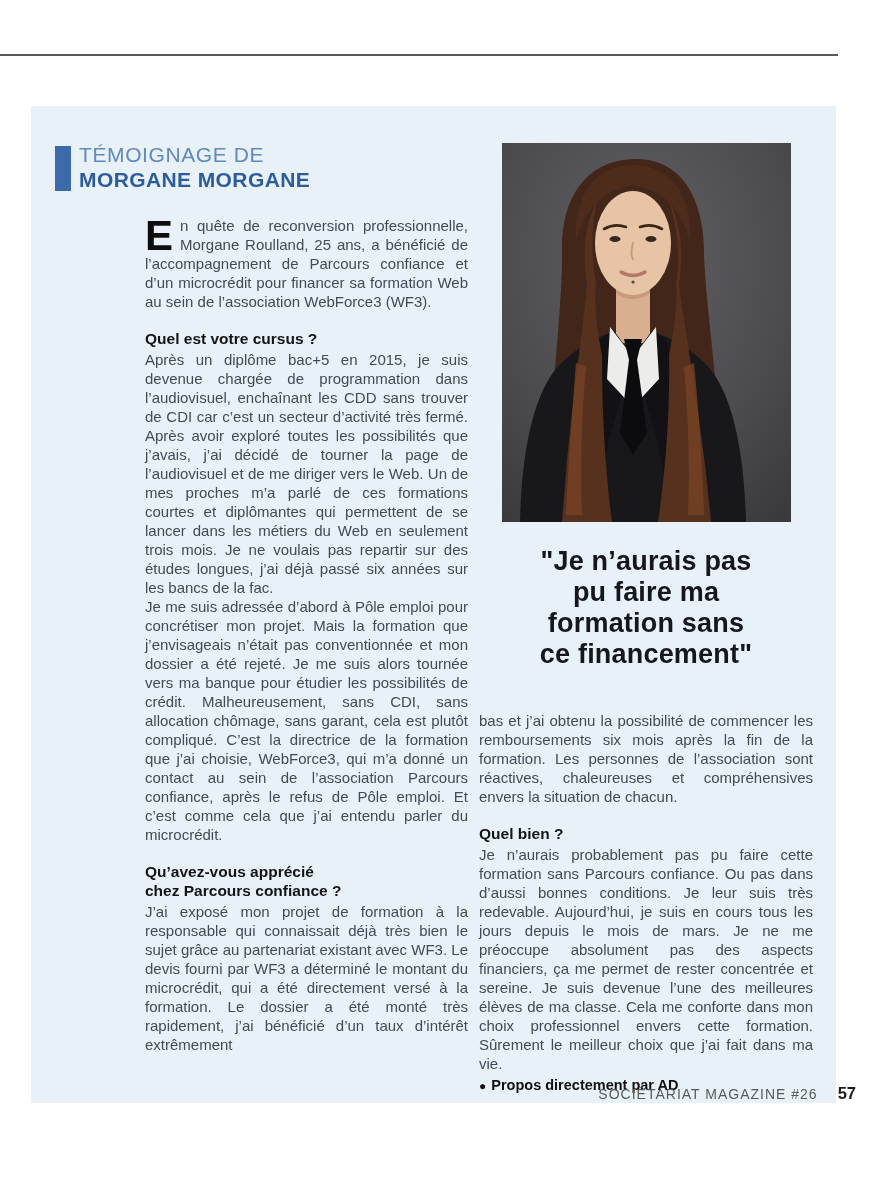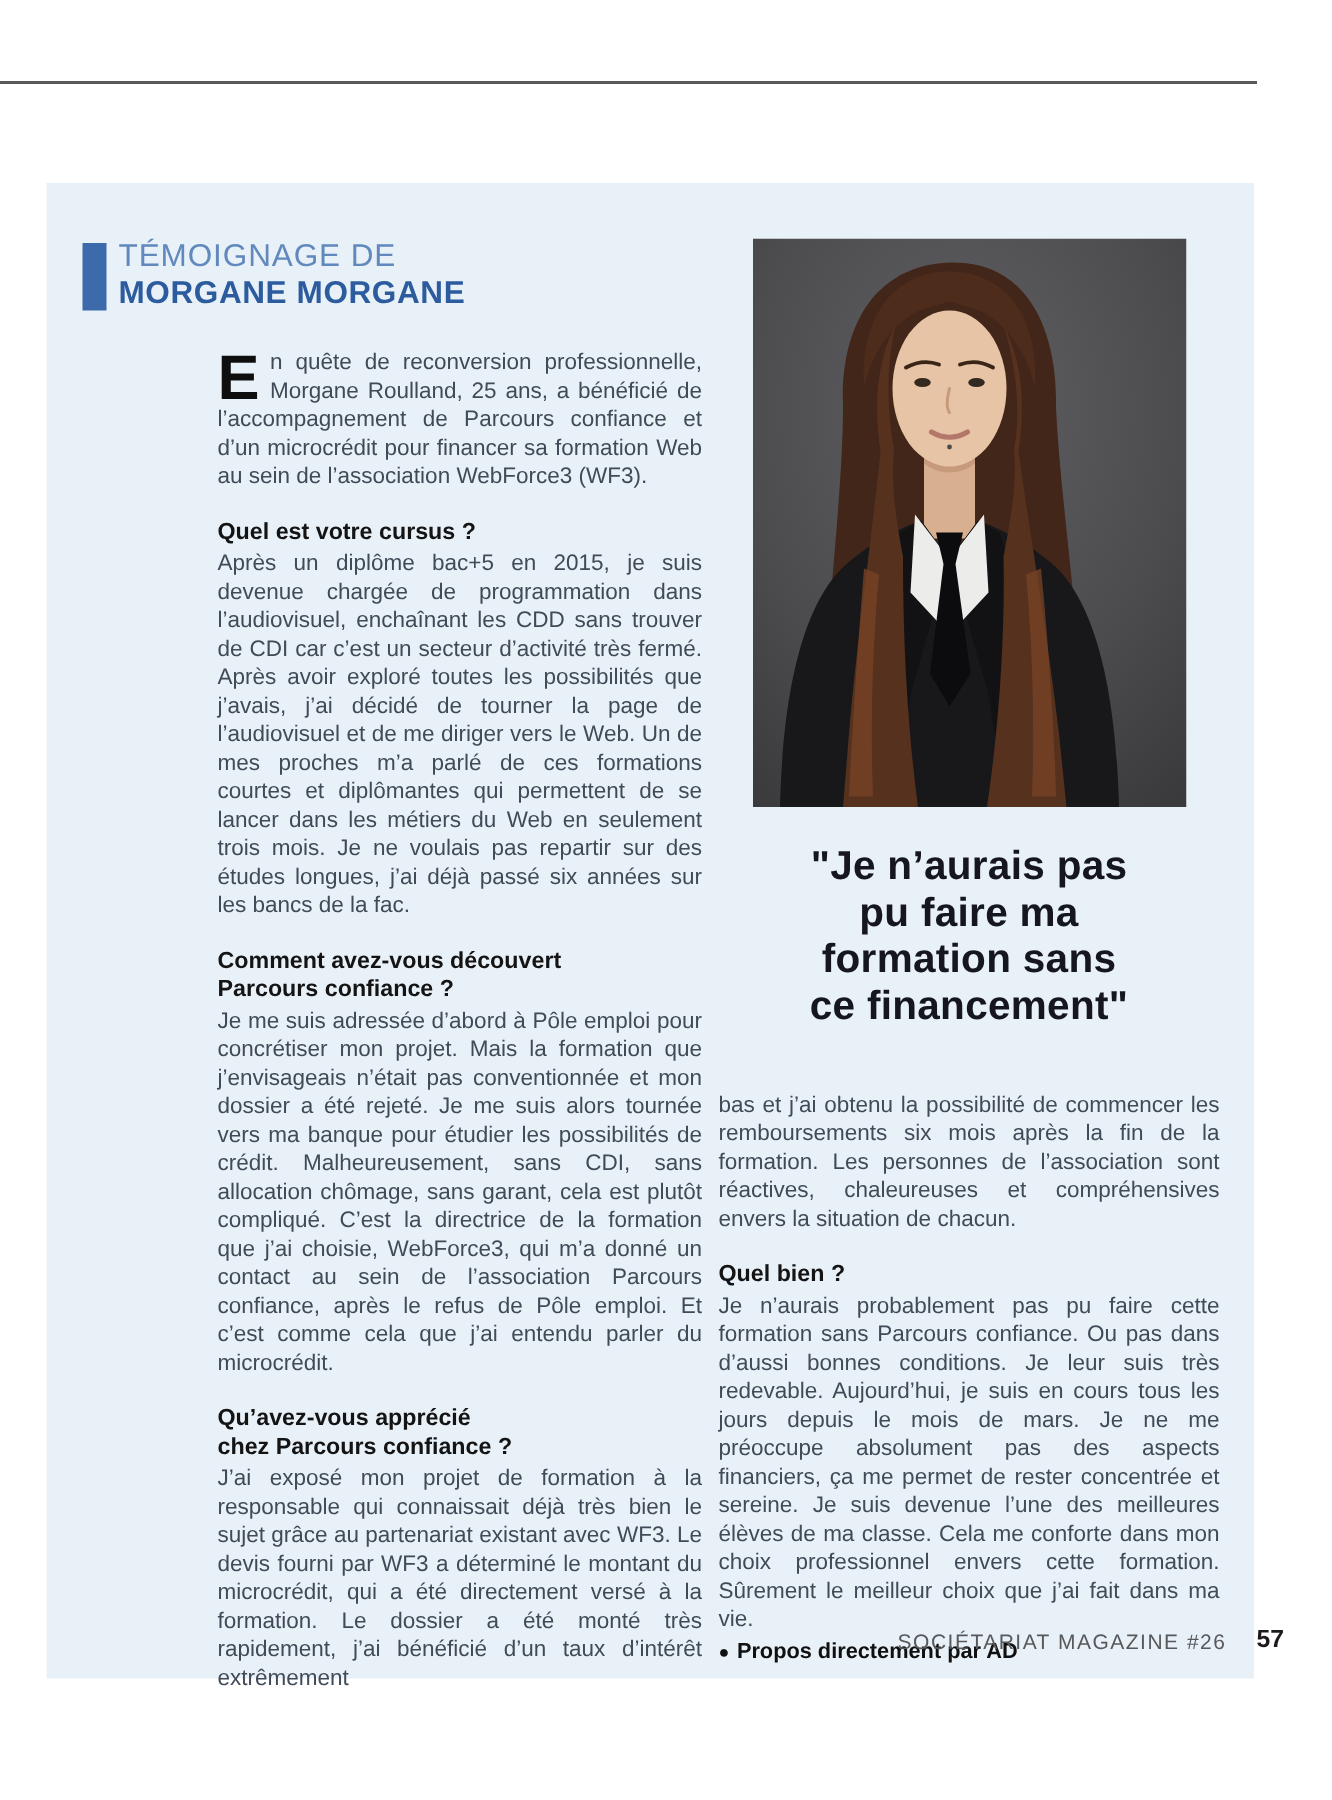--- a/index.html
+++ b/index.html
@@ -2,21 +2,21 @@
 <html lang="fr"><head>
 <meta charset="utf-8">
 <style>
   * { margin:0; padding:0; box-sizing:border-box; }
   html,body { background:#ffffff; }
   .page {
     position:relative; width:888px; height:1200px; background:#ffffff;
     font-family:"Liberation Sans", sans-serif; overflow:hidden;
   }
   .top-rule { position:absolute; left:0; top:54px; width:838px; height:2px; background:#58595b; }
-  .content-box { position:absolute; left:31px; top:106px; width:805px; height:997px; background:#e9f1f8;margin-top:16px; }
+  .content-box { position:absolute; left:31px; top:106px; width:805px; height:997px; background:#e9f1f8; }
 
   
   .title-block { position:absolute; left:24px; top:36px; display:flex; align-items:flex-start; }
   .title-bar { width:16px; height:45px; background:#3c6aab; margin-top:4px; flex:0 0 auto; }
   .titles { margin-left:8px; }
   .kicker { font-size:21px; line-height:25px; color:#6189bd; letter-spacing:0.6px; font-weight:normal; }
   .title  { font-size:21px; line-height:25px; color:#2c5c9e; font-weight:bold; letter-spacing:0.4px; }
 
   
   .col-left  { position:absolute; left:114px; top:110px; width:323px; }
@@ -72,22 +72,20 @@
 
     <div class="col-left">
       <p class="body intro"><span class="dropcap">E</span><span>n quête de reconversion professionnelle, Morgane Roulland, 25 ans, a bénéficié de l’accompagnement de Parcours confiance et d’un microcrédit pour financer sa formation Web au sein de l’association WebForce3 (WF3).</span></p>
 
       <section>
         <h2 class="q">Quel est votre cursus ?</h2>
         <p class="body">Après un diplôme bac+5 en 2015, je suis devenue chargée de programmation dans l’audiovisuel, enchaînant les CDD sans trouver de CDI car c’est un secteur d’activité très fermé. Après avoir exploré toutes les possibilités que j’avais, j’ai décidé de tourner la page de l’audiovisuel et de me diriger vers le Web. Un de mes proches m’a parlé de ces formations courtes et diplômantes qui permettent de se lancer dans les métiers du Web en seulement trois mois. Je ne voulais pas repartir sur des études longues, j’ai déjà passé six années sur les bancs de la fac.</p>
       </section>
 
       <section>
-        <h2 class="q">Comment avez-vous découvert
-Parcours confiance ?</h2>
         <p class="body">Je me suis adressée d’abord à Pôle emploi pour concrétiser mon projet. Mais la formation que j’envisageais n’était pas conventionnée et mon dossier a été rejeté. Je me suis alors tournée vers ma banque pour étudier les possibilités de crédit. Malheureusement, sans CDI, sans allocation chômage, sans garant, cela est plutôt compliqué. C’est la directrice de la formation que j’ai choisie, WebForce3, qui m’a donné un contact au sein de l’association Parcours confiance, après le refus de Pôle emploi. Et c’est comme cela que j’ai entendu parler du microcrédit.</p>
       </section>
 
       <section>
         <h2 class="q">Qu’avez-vous apprécié
 chez Parcours confiance ?</h2>
         <p class="body">J’ai exposé mon projet de formation à la responsable qui connaissait déjà très bien le sujet grâce au partenariat existant avec WF3. Le devis fourni par WF3 a déterminé le montant du microcrédit, qui a été directement versé à la formation. Le dossier a été monté très rapidement, j’ai bénéficié d’un taux d’intérêt extrêmement</p>
       </section>
     </div>
 

